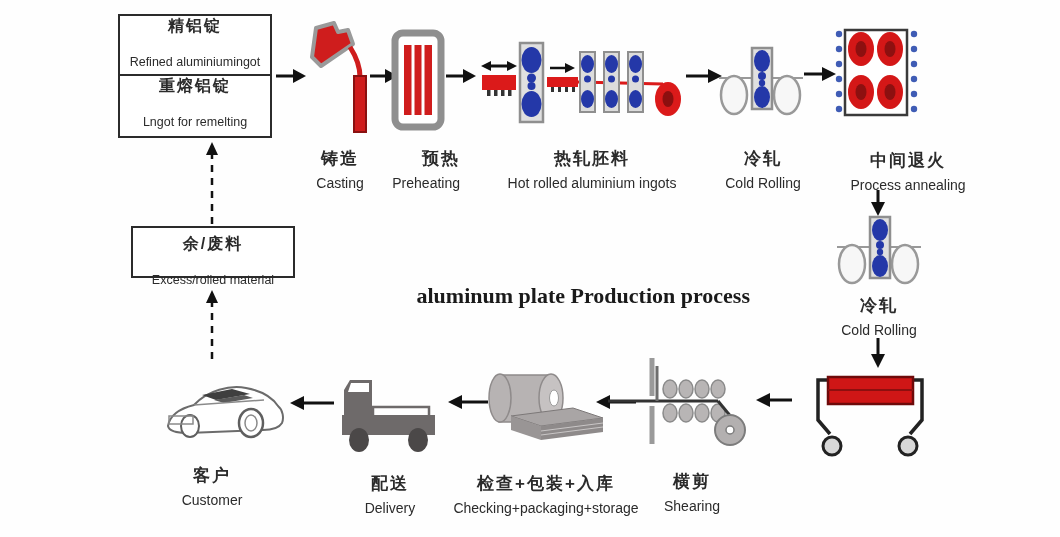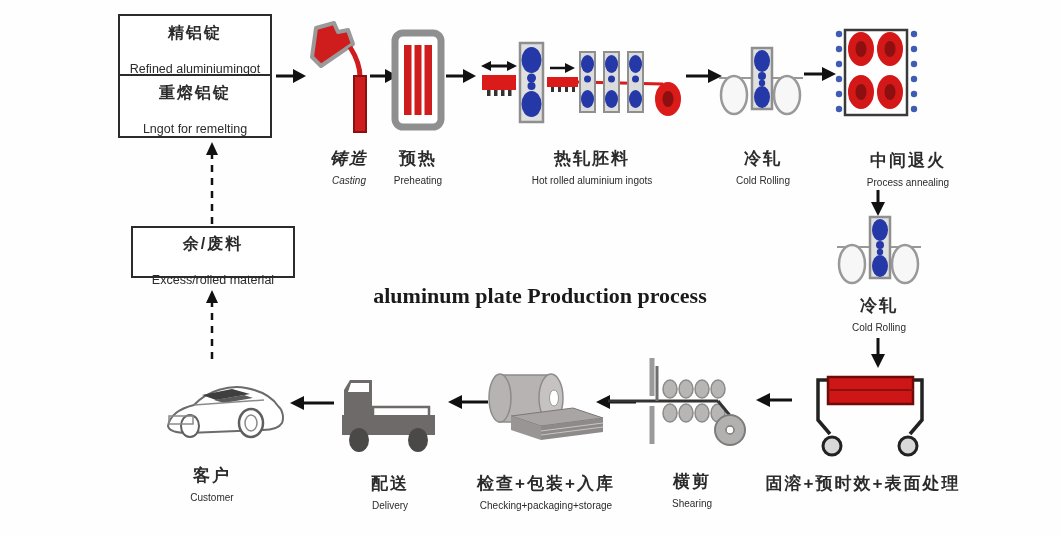--- a/index.html
+++ b/index.html
@@ -1,28 +1,28 @@
 <!DOCTYPE html>
 <html><head>
 <meta charset="utf-8">
 <style>
   html,body{margin:0;padding:0;background:#fff;}
   *{box-sizing:border-box;}
   .canvas{position:relative;width:1060px;height:537px;background:#fefefe;overflow:hidden;
           font-family:"Liberation Sans",sans-serif;color:#2b2b2b;}
   .abs{position:absolute;}
   .dbox{position:absolute;border:2px solid #2b2b2b;background:#fff;text-align:center;}
-  .dbox .cell{padding-top:7px;height:60px;}
+  .dbox .cell{height:60px;}
   .dbox .cell.split{border-bottom:2px solid #2b2b2b;}
   .dbox .zh{font-size:16px;font-weight:bold;letter-spacing:2px;}
   .dbox .en{font-size:12.5px;margin-top:18px;}
   .label{position:absolute;text-align:center;}
   .label .zh{font-size:17px;font-weight:bold;letter-spacing:2px;}
-  .label .en{font-size:10px;margin-top:5px;white-space:nowrap;}
-  .title{position:absolute;left:330px;top:283px;width:420px;text-align:center;
+  .label .en{font-size:14px;margin-top:5px;white-space:nowrap;}
+  .title{position:absolute;left:330px;top:283px;width:420px;text-align:right;
          font-family:"Liberation Serif",serif;font-weight:bold;font-size:22px;color:#1a1a1a;}
   svg{display:block;}
 </style>
 </head>
 <body>
 
 <div class="canvas">
 
   <div class="title">aluminum plate Production process</div>
 
@@ -253,46 +253,45 @@
     <path d="M16,58 C18,46 30,40 42,37 C56,22 78,17 94,20 C110,23 120,29 126,38 C131,42 132,50 130,55 C127,60 119,62 111,62 L36,65 C24,65 17,63 16,58 Z" fill="#fff" stroke="#6b6b6b" stroke-width="2"></path>
     <path d="M50,27 L80,21 L98,26 L64,32 Z" fill="#3f3f3f"></path>
     <path d="M62,32 L92,27 L101,30 L72,35 Z" fill="#5a5a5a"></path>
     <line x1="42" y1="37" x2="112" y2="32" stroke="#8a8a8a" stroke-width="1.5"></line>
     <ellipse cx="99" cy="55" rx="12" ry="14" fill="#fff" stroke="#5f5f5f" stroke-width="2.5"></ellipse>
     <ellipse cx="99" cy="55" rx="6" ry="8" fill="none" stroke="#8a8a8a" stroke-width="1.5"></ellipse>
     <ellipse cx="38" cy="58" rx="9" ry="11" fill="#fff" stroke="#5f5f5f" stroke-width="2"></ellipse>
     <rect x="17" y="48" width="24" height="8" fill="none" stroke="#8a8a8a" stroke-width="1.5"></rect>
   </svg>
 
-  <div class="label" style="left:309px;top:147px;width:80px;font-style:italic;">
+  <div class="label" style="left:300px;top:147px;width:80px;">
     <div class="zh">铸造</div>
     <div class="en">Casting</div>
   </div>
-  <div class="label" style="left:376px;top:147px;width:84px;">
+  <div class="label" style="left:376px;top:147px;width:84px;text-align:right;">
     <div class="zh">预热</div>
     <div class="en">Preheating</div>
   </div>
   <div class="label" style="left:482px;top:147px;width:220px;">
     <div class="zh">热轧胚料</div>
     <div class="en">Hot rolled aluminium ingots</div>
   </div>
   <div class="label" style="left:721px;top:147px;width:84px;">
     <div class="zh">冷轧</div>
     <div class="en">Cold Rolling</div>
   </div>
   <div class="label" style="left:818px;top:149px;width:124px;margin-left:28px;">
     <div class="zh">中间退火</div>
     <div class="en">Process annealing</div>
   </div>
   <div class="label" style="left:837px;top:294px;width:84px;">
     <div class="zh">冷轧</div>
     <div class="en">Cold Rolling</div>
   </div>
   <div class="label" style="left:738px;top:472px;width:250px;">
-    <div class="zh">固溶+预时效+表面处理</div>
   </div>
   <div class="label" style="left:652px;top:470px;width:80px;">
     <div class="zh">横剪</div>
     <div class="en">Shearing</div>
   </div>
   <div class="label" style="left:451px;top:472px;width:190px;">
     <div class="zh">检查+包装+入库</div>
     <div class="en">Checking+packaging+storage</div>
   </div>
   <div class="label" style="left:350px;top:472px;width:80px;">

